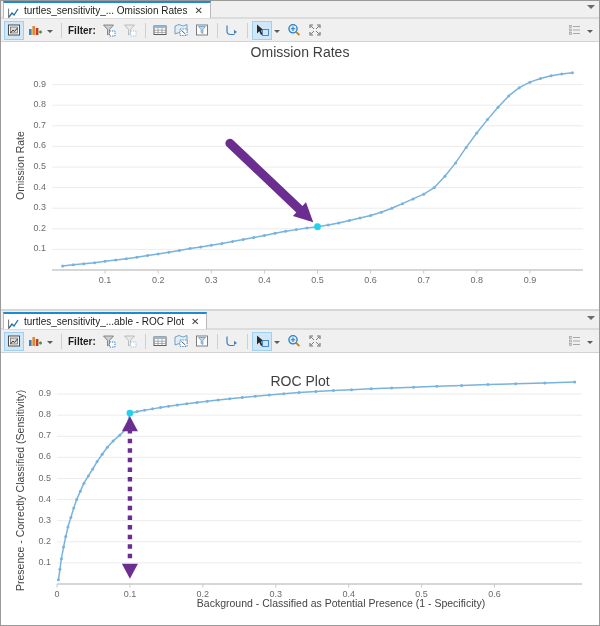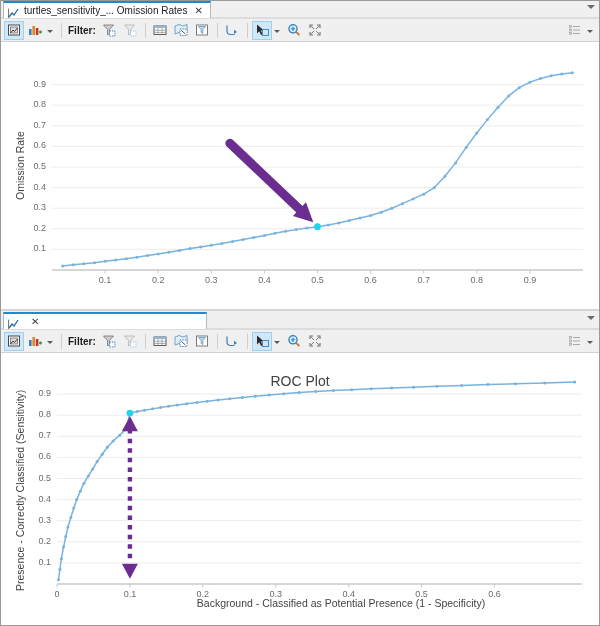--- a/index.html
+++ b/index.html
@@ -162,20 +162,21 @@
           <rect x="1.5" y="2.5" width="2" height="2" fill="#d8d8d8" stroke="#9a9a9a" stroke-width="0.6"></rect>
           <rect x="1.5" y="6" width="2" height="2" fill="#d8d8d8" stroke="#9a9a9a" stroke-width="0.6"></rect>
           <rect x="1.5" y="9.5" width="2" height="2" fill="#d8d8d8" stroke="#9a9a9a" stroke-width="0.6"></rect>
           <path d="M5 3.5 h7 M5 7 h7 M5 10.5 h7" stroke="#a8a8a8" stroke-width="1.2"></path>
         </svg>
       </div>
       <div class="tcaret" style="margin-right:7px;"></div>
     </div>
 
     <div class="chartwrap" id="chart-top">
+        <div class="chart-title" style="top: 2px;">Omission Rates</div>
         <div class="ylabel" style="left: 14px; top: 158px;">Omission Rate</div>
         <div class="ytick" style="left: 20px; top: 201.4px;">0.1</div>
         <div class="ytick" style="left: 20px; top: 180.8px;">0.2</div>
         <div class="ytick" style="left: 20px; top: 160.2px;">0.3</div>
         <div class="ytick" style="left: 20px; top: 139.6px;">0.4</div>
         <div class="ytick" style="left: 20px; top: 119px;">0.5</div>
         <div class="ytick" style="left: 20px; top: 98.4px;">0.6</div>
         <div class="ytick" style="left: 20px; top: 77.8px;">0.7</div>
         <div class="ytick" style="left: 20px; top: 57.2px;">0.8</div>
         <div class="ytick" style="left: 20px; top: 36.6px;">0.9</div>
@@ -274,20 +275,21 @@
   <div class="pane" id="pane-bottom">
     <div class="tabstrip">
       <div class="tabfill"></div>
       <div class="tab" id="tab-bottom" style="width: 204px;">
         <span class="tabicon">
           <svg width="12" height="11" viewBox="0 0 12 11">
             <path d="M1 9 L4 5 L6 7 L10 1" stroke="#1c6fa8" stroke-width="1.3" fill="none"></path>
             <path d="M0.6 0.6 L0.6 10" stroke="#6f6f6f" stroke-width="1" fill="none"></path>
           </svg>
         </span>
+        <span class="tablabel">turtles_sensitivity_...able - ROC Plot</span>
         <span class="tabclose">✕</span>
       </div>
       <div class="caret"></div>
     </div>
 
     <div class="toolbar">
       <div class="tbtn active">
         <svg width="14" height="14" viewBox="0 0 14 14">
           <rect x="1.5" y="2" width="11" height="10" fill="#fff" stroke="#4a4a4a" stroke-width="1"></rect>
           <rect x="3.5" y="4" width="7" height="6" fill="#dcdcdc" stroke="#6f6f6f" stroke-width="0.8"></rect>

